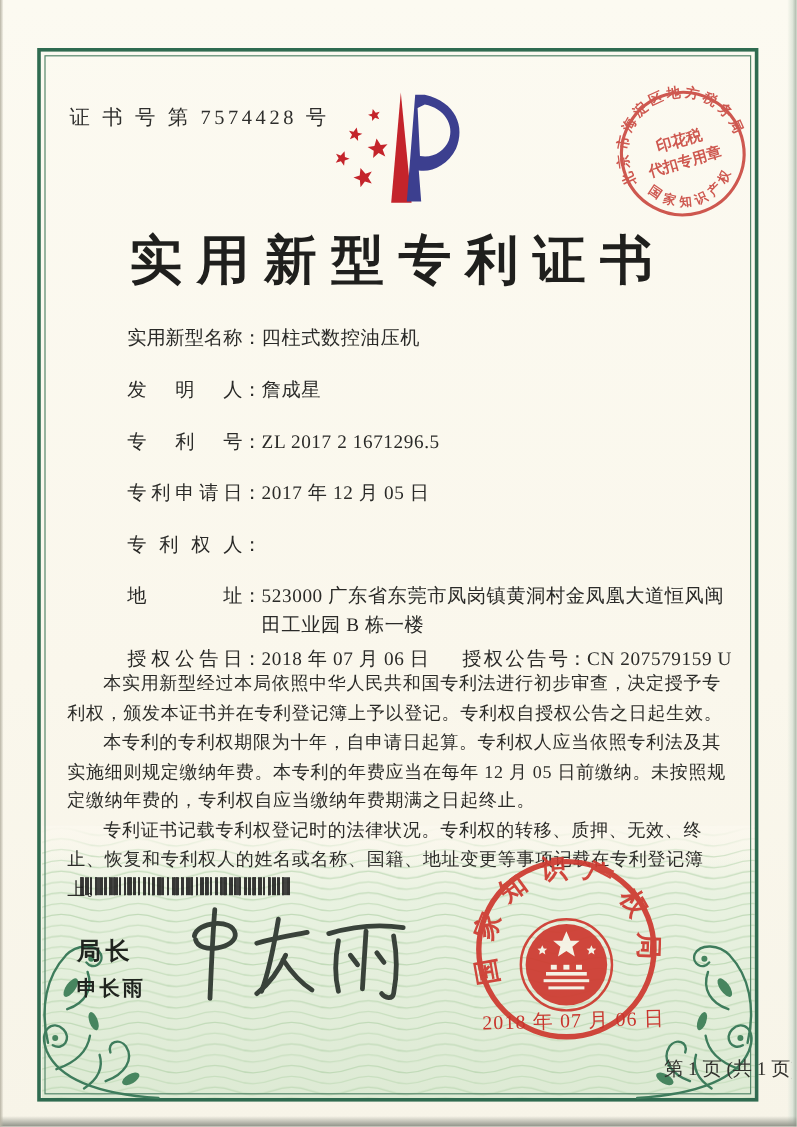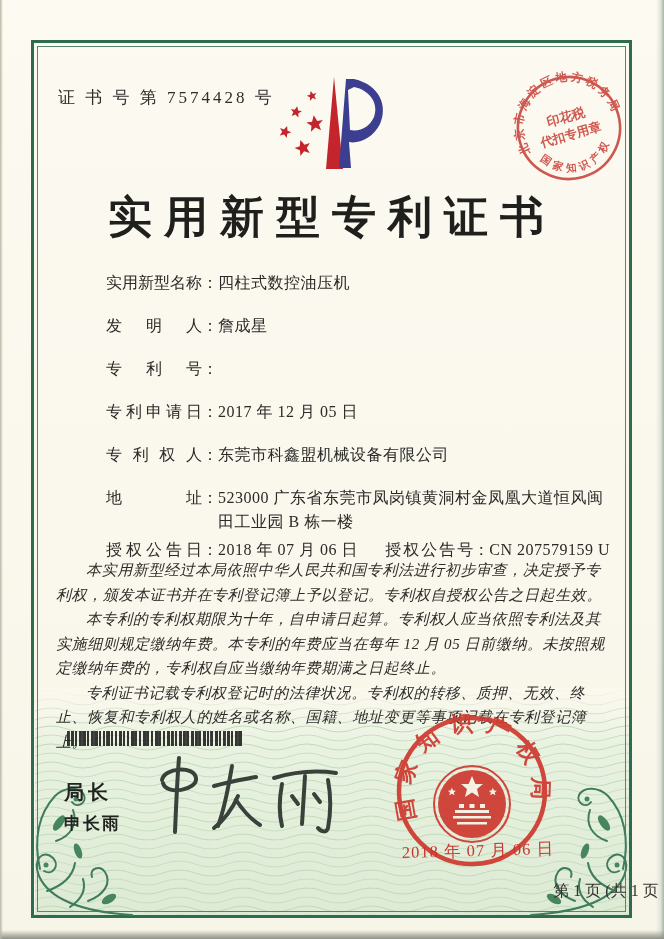--- a/index.html
+++ b/index.html
@@ -36,21 +36,21 @@
   .field-label{flex:none;width:96px;text-align:justify;text-align-last:justify;}
   .field-colon{flex:none;}
   .field-value{flex:1 1 auto;letter-spacing:0.5px;}
   .row-address{margin-bottom:4px;font-family:Liberation Serif, serif;}
   .row-grant{justify-content:space-between;}
   .grant-left,.grant-right{display:flex;align-items:flex-end;}
   .grant-right .field-label{width:88px;}
   
   .paragraphs{position:absolute;left:56px;top:558px;width:552px;
         font-size:15px;line-height:24.5px;letter-spacing:0.6px;color:#2c2c29;
-        font-style:italic;}
+        }
   .paragraphs p{margin:0;text-indent:2em;}
   
   .barcode{position:absolute;left:67px;top:731px;width:176px;height:15px;opacity:.88;
         background:
           repeating-linear-gradient(90deg,#1c1c1c 0 2px,transparent 2px 4px),
           repeating-linear-gradient(90deg,#1c1c1c 0 1px,transparent 1px 6px),
           repeating-linear-gradient(90deg,#2c2c2c 0 3px,transparent 3px 13px);}
   
   .sig-title{position:absolute;left:64px;top:779px;font-size:20px;font-weight:600;letter-spacing:4px;color:#20241f;}
   .sig-name{position:absolute;left:64px;top:812px;font-size:17px;font-weight:600;letter-spacing:2px;color:#20241f;}
@@ -170,30 +170,30 @@
       <span class="field-value">四柱式数控油压机</span>
     </div>
     <div class="field-row">
       <span class="field-label">发明人</span>
         <span class="field-colon">：</span>
       <span class="field-value">詹成星</span>
     </div>
     <div class="field-row">
       <span class="field-label">专利号</span>
         <span class="field-colon">：</span>
+      <span class="field-value">ZL 2017 2 1671296.5</span>
     </div>
     <div class="field-row">
       <span class="field-label">专利申请日</span>
         <span class="field-colon">：</span>
       <span class="field-value">2017 年 12 月 05 日</span>
     </div>
     <div class="field-row">
       <span class="field-label">专利权人</span>
         <span class="field-colon">：</span>
-      <span class="field-value">东莞市科鑫盟机械设备有限公司</span>
     </div>
     <div class="field-row row-address">
       <span class="field-label">地址</span>
         <span class="field-colon">：</span>
       <span class="field-value">523000 广东省东莞市凤岗镇黄洞村金凤凰大道恒风闽田工业园 B 栋一楼</span>
     </div>
     <div class="field-row row-grant">
       <span class="grant-left">
         <span class="field-label">授权公告日</span>
           <span class="field-colon">：</span>

